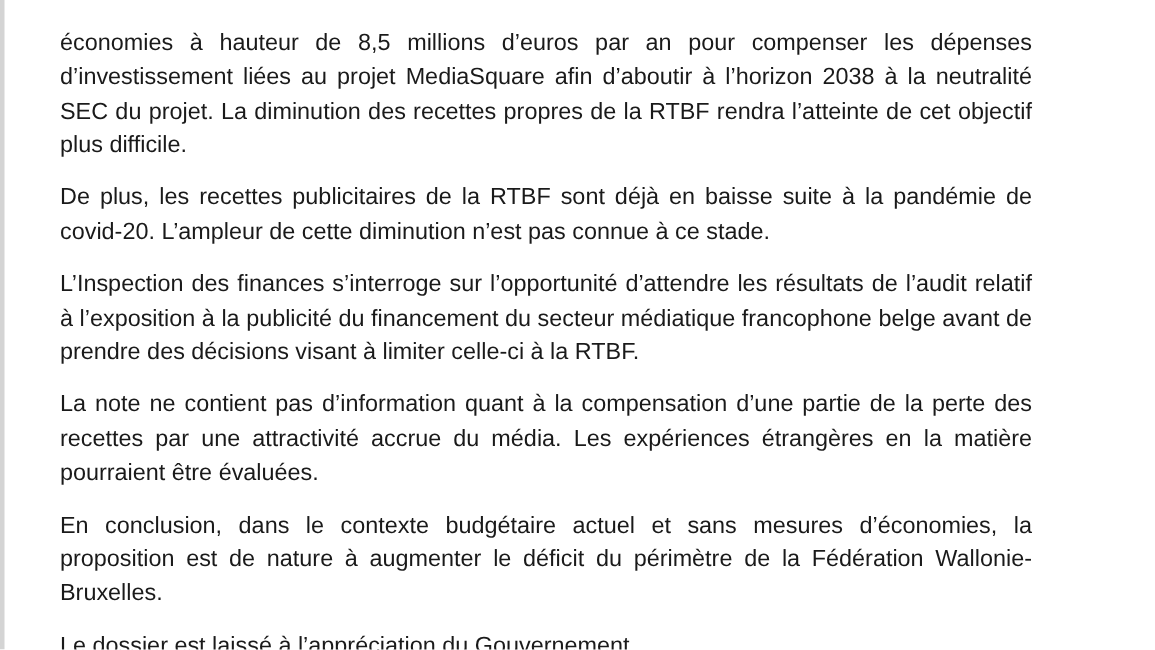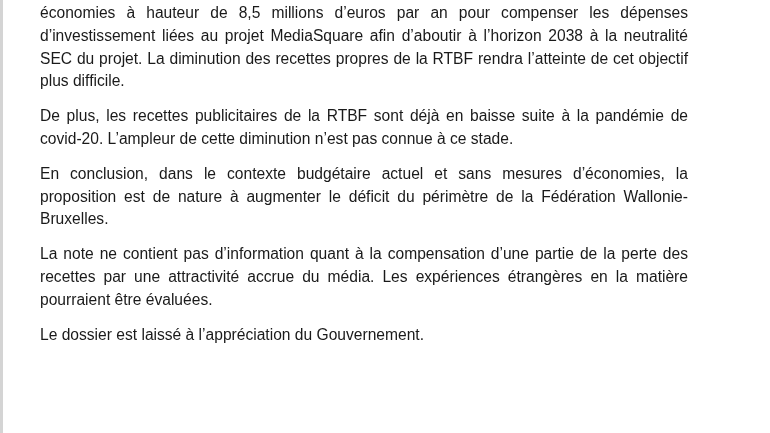--- a/index.html
+++ b/index.html
@@ -14,26 +14,27 @@
     background: #d4d4d4;
   }
   .page {
     position: absolute; left: 40px; top: 2px; width: 648px;
     color: #1a1a1a;
     font-size: 15.6px;
     line-height: 22.8px;
   }
   .page p { margin: 0 0 12px 0; text-align: justify; }
   .page p.nj { text-align: left; }
-  .page p.first { margin-top: 0; }
+  .page p.first { margin-top: 16px; }
 </style>
 </head>
 <body>
 
 <div class="edge"></div>
 
 <div class="page">
   <p class="first">économies à hauteur de 8,5 millions d’euros par an pour compenser les dépenses d’investissement liées au projet MediaSquare afin d’aboutir à l’horizon 2038 à la neutralité SEC du projet. La diminution des recettes propres de la RTBF rendra l’atteinte de cet objectif plus difficile.</p>
   <p>De plus, les recettes publicitaires de la RTBF sont déjà en baisse suite à la pandémie de covid-20. L’ampleur de cette diminution n’est pas connue à ce stade.</p>
+  <p>L’Inspection des finances s’interroge sur l’opportunité d’attendre les résultats de l’audit relatif à l’exposition à la publicité du financement du secteur médiatique francophone belge avant de prendre des décisions visant à limiter celle-ci à la RTBF.</p>
+  <p>La note ne contient pas d’information quant à la compensation d’une partie de la perte des recettes par une attractivité accrue du média. Les expériences étrangères en la matière pourraient être évaluées.</p>
   <p>En conclusion, dans le contexte budgétaire actuel et sans mesures d’économies, la proposition est de nature à augmenter le déficit du périmètre de la Fédération Wallonie-Bruxelles.</p>
-  <p>La note ne contient pas d’information quant à la compensation d’une partie de la perte des recettes par une attractivité accrue du média. Les expériences étrangères en la matière pourraient être évaluées.</p>
   <p class="nj">Le dossier est laissé à l’appréciation du Gouvernement.</p>
 </div>
 
 </body></html>

